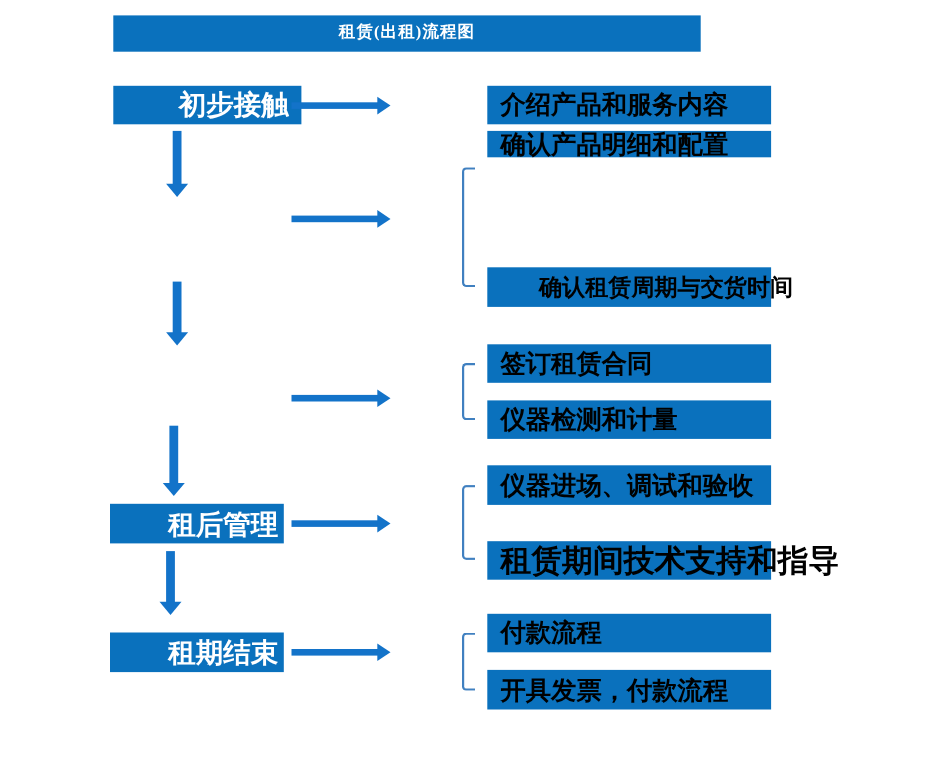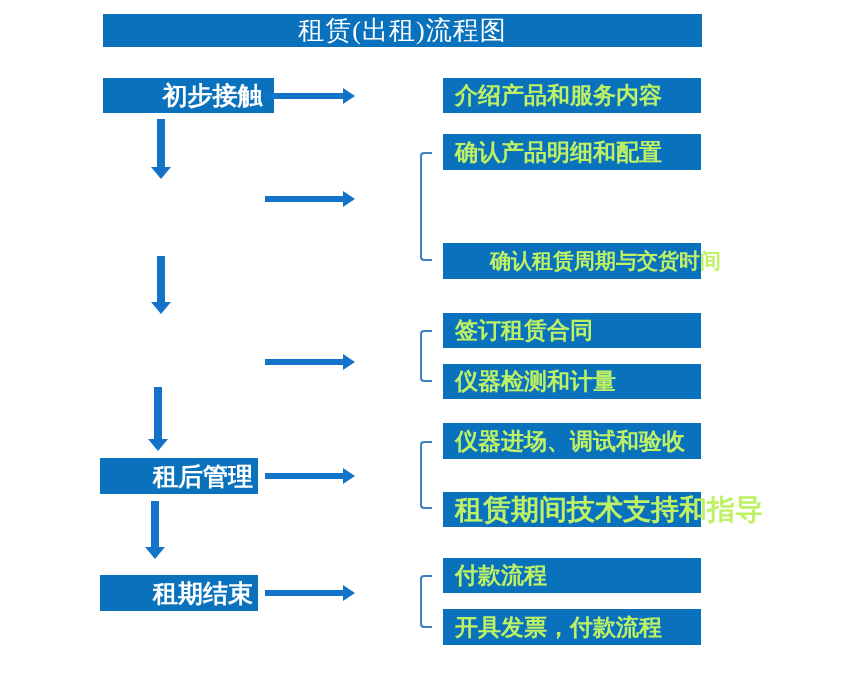--- a/index.html
+++ b/index.html
@@ -11,25 +11,25 @@
   .canvas {
     position: relative;
     width: 844px;
     height: 688px;
     background: #ffffff;
     overflow: hidden;
   }
   .title-bar {
     position: absolute;
     left: 103px; top: 14px;
-    width: 599px; height: 33px;
+    width: 534px; height: 33px;
     background: var(--primary, #0a71bd);
     color: #ffffff;
-    font-size: 26px;
-    font-weight: normal;
+    font-size: 15px;
+    font-weight: bold;
     text-align: center;
     line-height: 33px;
     letter-spacing: 1px;
   }
   .step-box {
     position: absolute;
     background: var(--primary, #0a71bd);
     color: #ffffff;
     font-size: 25px;
     font-weight: bold;
@@ -39,21 +39,21 @@
     justify-content: center;
     white-space: nowrap;
     padding-left: 48px;
   }
   .detail-box {
     position: absolute;
     left: 443px;
     width: 258px;
     height: 35px;
     background: var(--primary, #0a71bd);
-    color: #bef264;
+    color: #000000;
     font-size: 23px;
     font-weight: bold;
     display: flex;
     align-items: center;
     padding-left: 12px;
     box-sizing: border-box;
     white-space: nowrap;
   }
   .detail-box.fs21 { font-size: 21px; }
   .detail-box.fs20 { font-size: 28px; }
@@ -139,21 +139,21 @@
     <div class="head"></div>
   </div>
 
   <div class="bracket" style="top:152px; height:109px;"></div>
   <div class="bracket" style="top:330px; height:52px;"></div>
   <div class="bracket" style="top:441px; height:68px;"></div>
   <div class="bracket" style="top:575px; height:53px;"></div>
 
   <div class="detail-box" style="top:78px;">介绍产品和服务内容</div>
 
-  <div class="detail-box" style="top:134px; height:36px;">确认产品明细和配置</div>
+  <div class="detail-box" style="top:119px; height:24px;">确认产品明细和配置</div>
   <div class="detail-box fs21" style="top:243px; height:36px;padding-left:47px;">确认租赁周期与交货时间</div>
 
   <div class="detail-box" style="top:313px;text-align:center;">签订租赁合同</div>
   <div class="detail-box" style="top:364px;">仪器检测和计量</div>
 
   <div class="detail-box" style="top:423px; height:36px;">仪器进场、调试和验收</div>
   <div class="detail-box fs20" style="top:492px;">租赁期间技术支持和指导</div>
 
   <div class="detail-box" style="top:558px;">付款流程</div>
   <div class="detail-box" style="top:609px; height:36px;">开具发票，付款流程</div>

